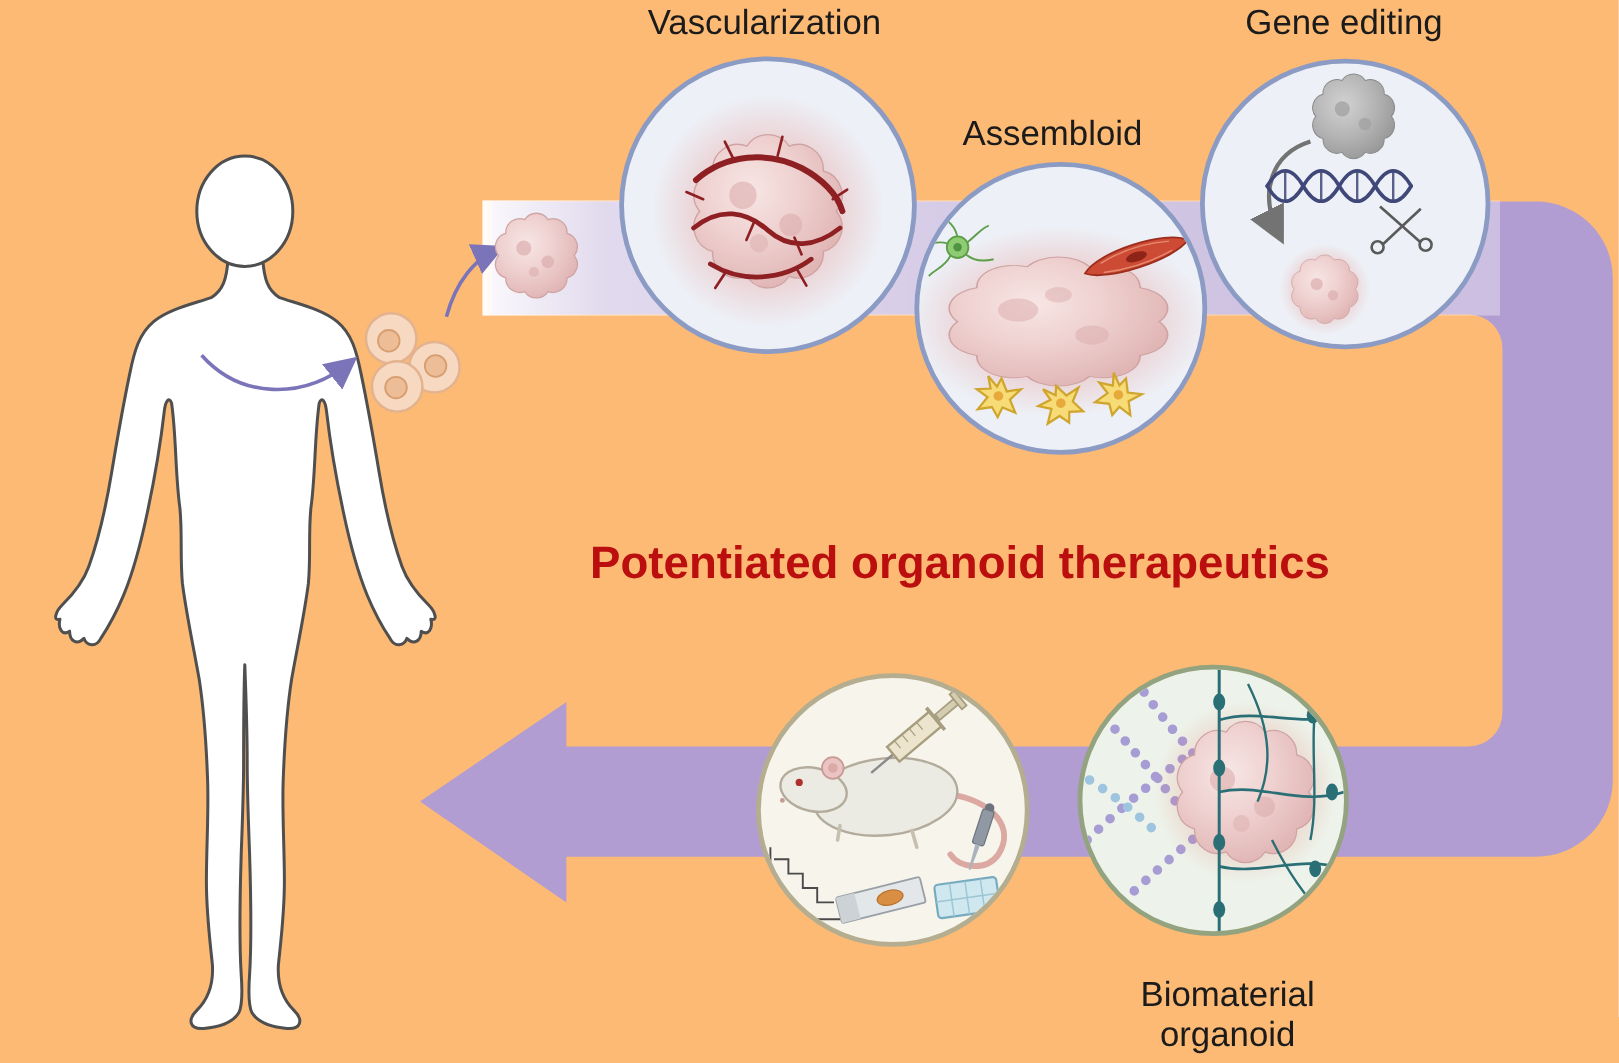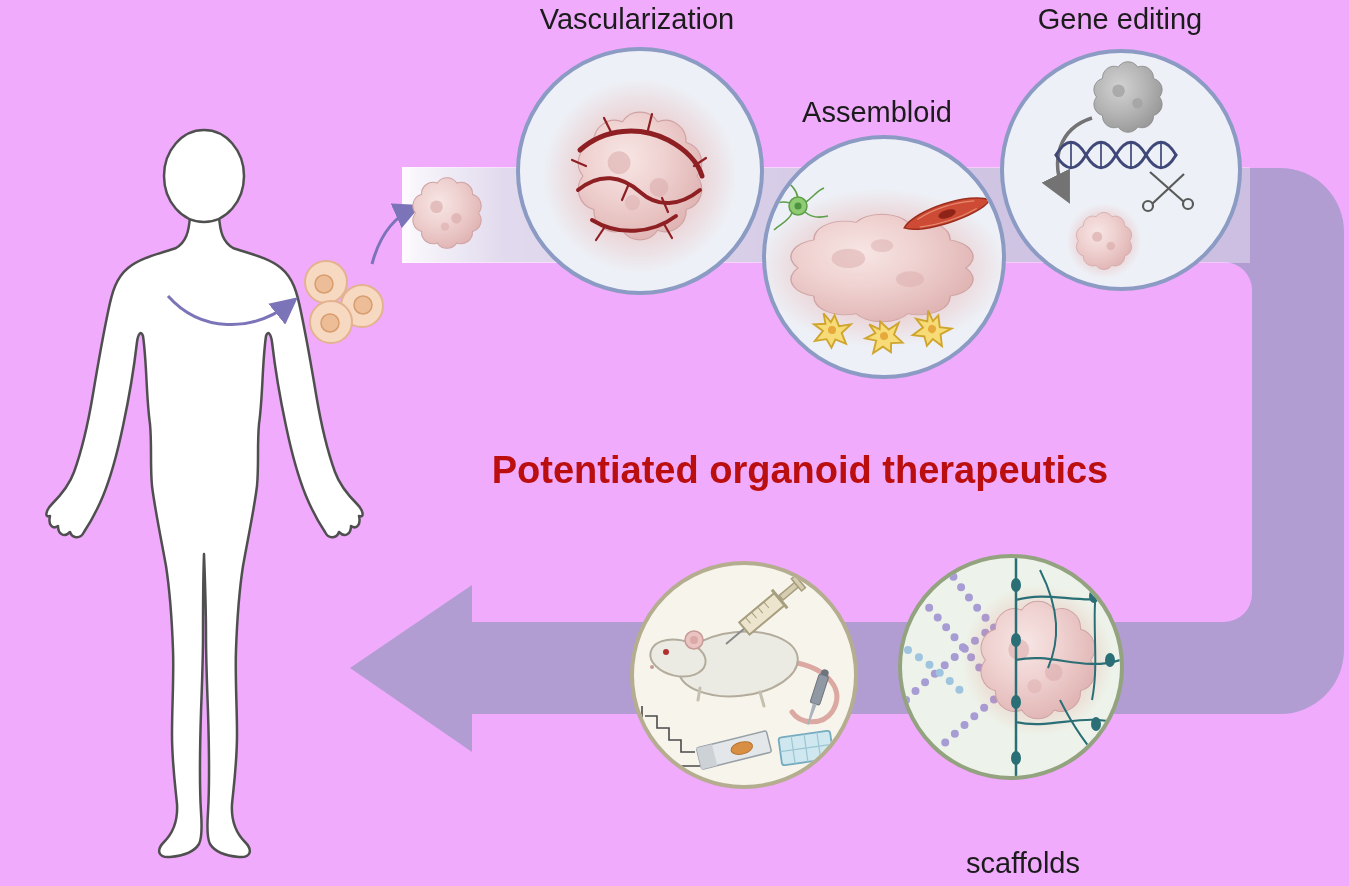--- a/index.html
+++ b/index.html
@@ -1,17 +1,17 @@
 <!DOCTYPE html>
 <html><head>
 <meta charset="utf-8">
 <style>
   html,body { margin:0; padding:0; background:#ffffff; }
   .canvas {
-    position:relative; width:1349px; height:886px; background:#f0abfc;
+    position:relative; width:1349px; height:886px; background:#fdba74;
     overflow:hidden; font-family:"Liberation Sans", sans-serif;
   }
   .layer { position:absolute; left:0; top:0; }
   .station-label {
     position:absolute; transform:translateX(-50%);
     font-size:29px; color:#1b1b1b; white-space:nowrap; line-height:34px;
   }
   .main-title {
     position:absolute; transform:translateX(-50%);
     font-size:38px; font-weight:700; color:#bb0e0e; white-space:nowrap;margin-top:12px;
@@ -336,15 +336,16 @@
 
   <div class="station-label" style="left:637px; top:2px;">Vascularization</div>
 
   <div class="station-label" style="left:877px; top:95px;">Assembloid</div>
 
   <div class="station-label" style="left:1120px; top:2px;text-align:center;">Gene editing</div>
 
   <div class="main-title" style="left:800px; top:437px;">Potentiated organoid therapeutics</div>
 
 
-  <div class="station-label" style="left:1023px; top:846px;">scaffolds</div>
+  <div class="station-label" style="left:1023px; top:812px;">Biomaterial</div>
+  <div class="station-label" style="left:1023px; top:846px;">organoid</div>
 
 </div>
 
 </body></html>

